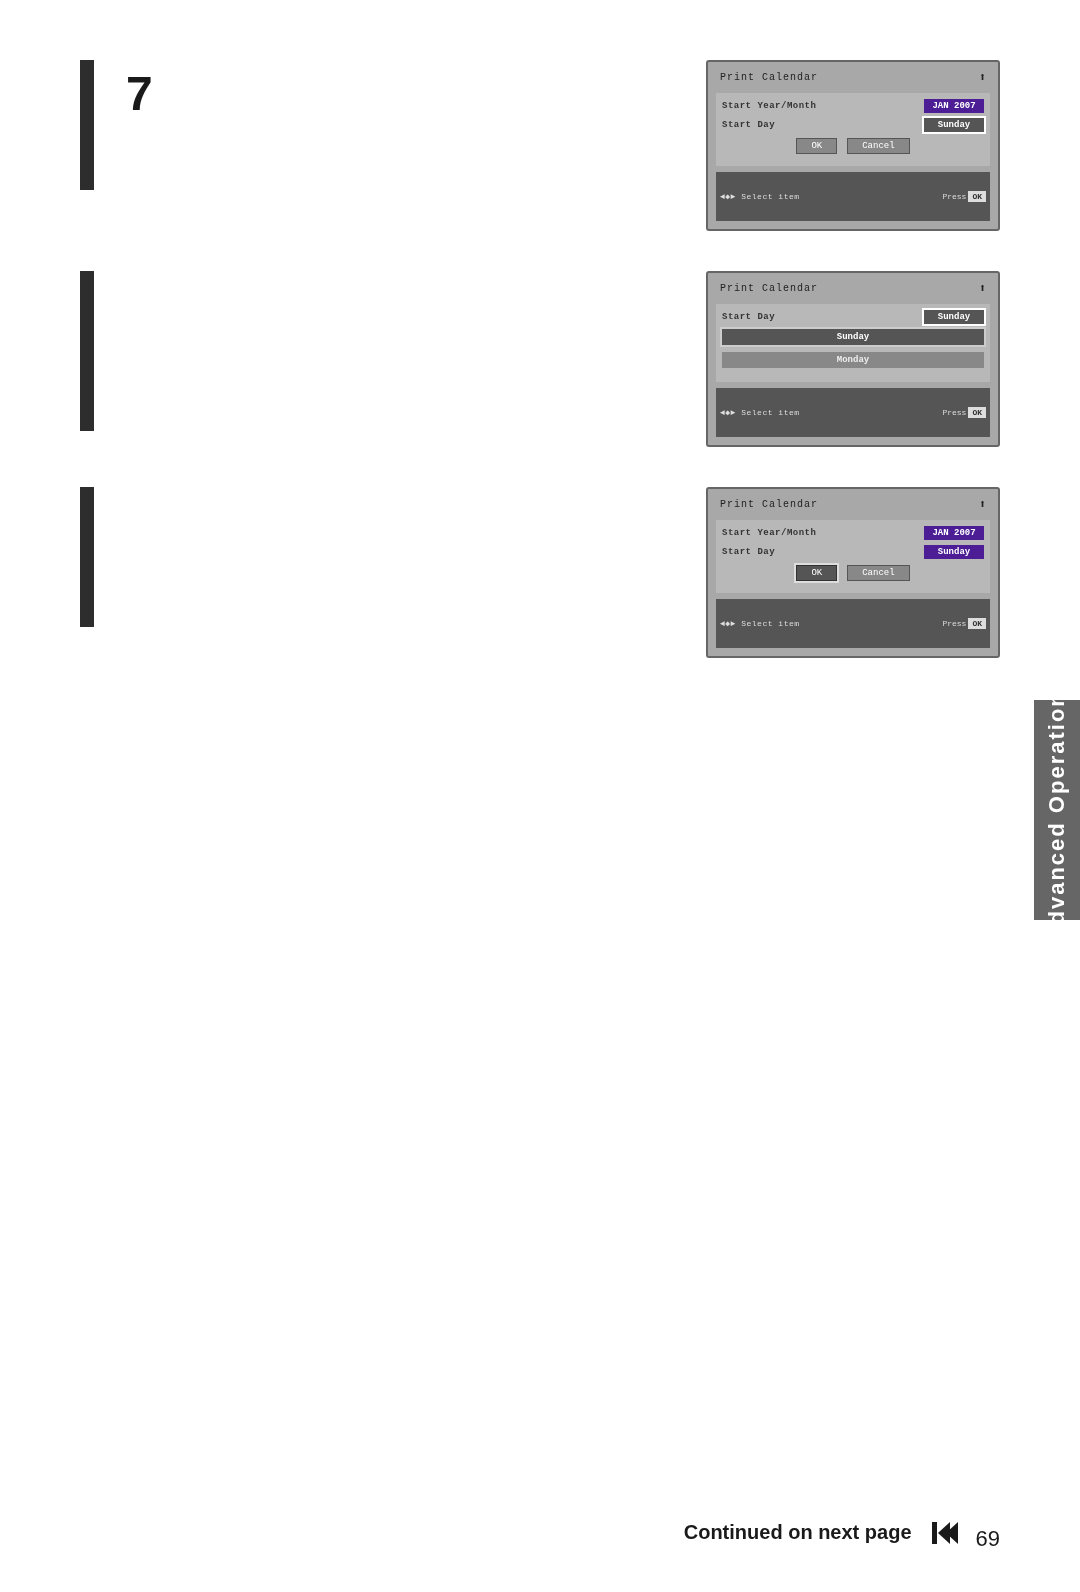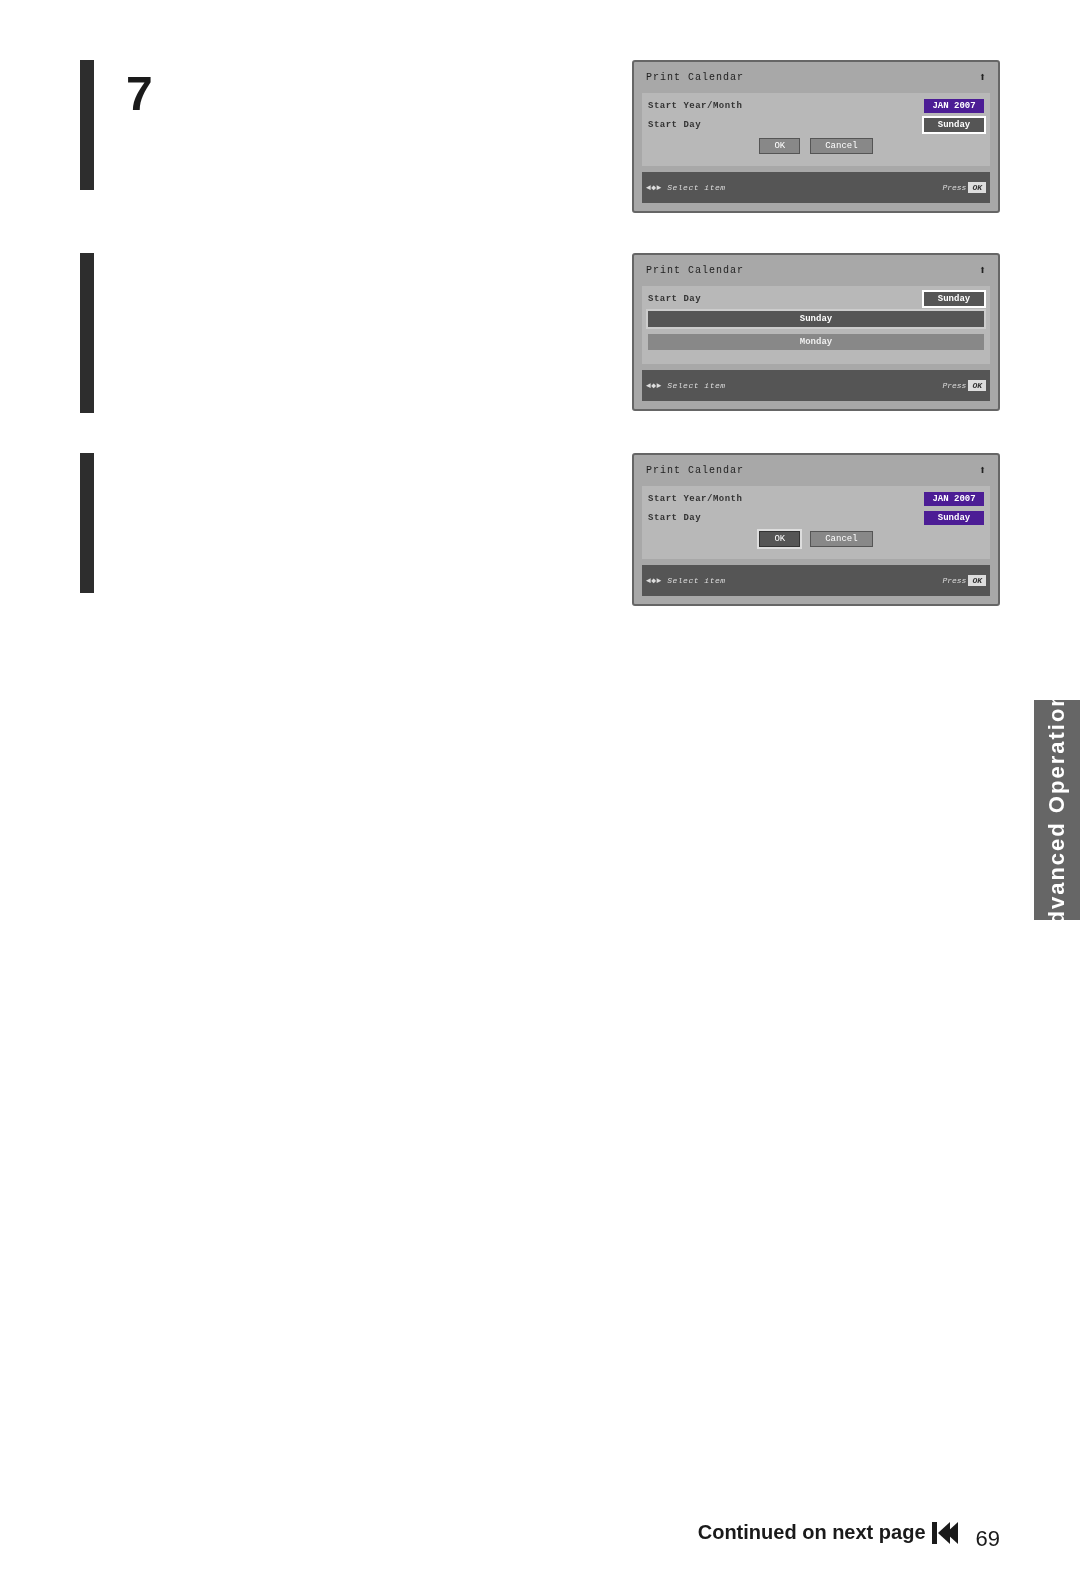--- a/index.html
+++ b/index.html
@@ -57,21 +57,21 @@
       color: #1a1a1a;
       padding-top: 8px;
       flex: 1;
     }
 
     .step-text p {
       margin-bottom: 4px;
     }
 
     .step-image {
-      width: 368px;
+      width: 294px;
       flex-shrink: 0;
       margin-left: 32px;
       border-radius: 30px;
     }
 
     
     .icon-dial {
       display: inline-flex;
       align-items: center;
       justify-content: center;
@@ -219,23 +219,22 @@
       padding: 2px 14px;
       border: 1px solid #333;
       outline: 2px solid #ddd;
     }
 
     .screen-footer {
       display: flex;
       justify-content: space-between;
       align-items: center;
       margin-top: 6px;
-      padding: 10px 4px;
+      padding: 19px 4px;
       background: #555;
-      font-style: italic;
     }
 
     .screen-footer-text {
       font-size: 8px;
       color: #ddd;
       letter-spacing: 0.5px;
     }
 
     .screen-footer-ok {
       font-size: 8px;
@@ -307,21 +306,21 @@
       justify-content: flex-end;
       gap: 16px;
     }
 
     .footer-continued {
       font-size: 20px;
       font-weight: bold;
       color: #1a1a1a;
       display: flex;
       align-items: center;
-      gap: 6px;
+      gap: 20px;
     }
 
     .footer-page-num {
       font-size: 22px;
       color: #1a1a1a;
       margin-top: 13px;
     }
 
     .step-bar-wrap {
       display: flex;

